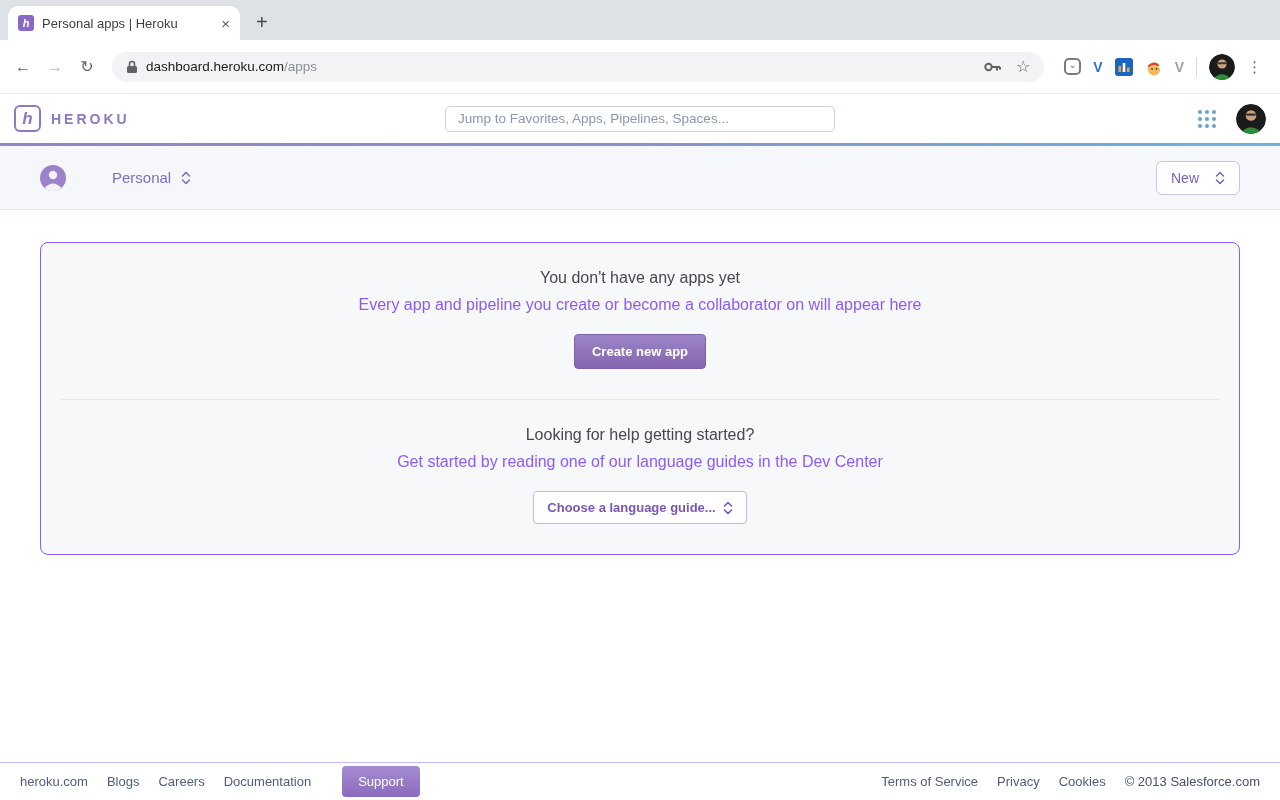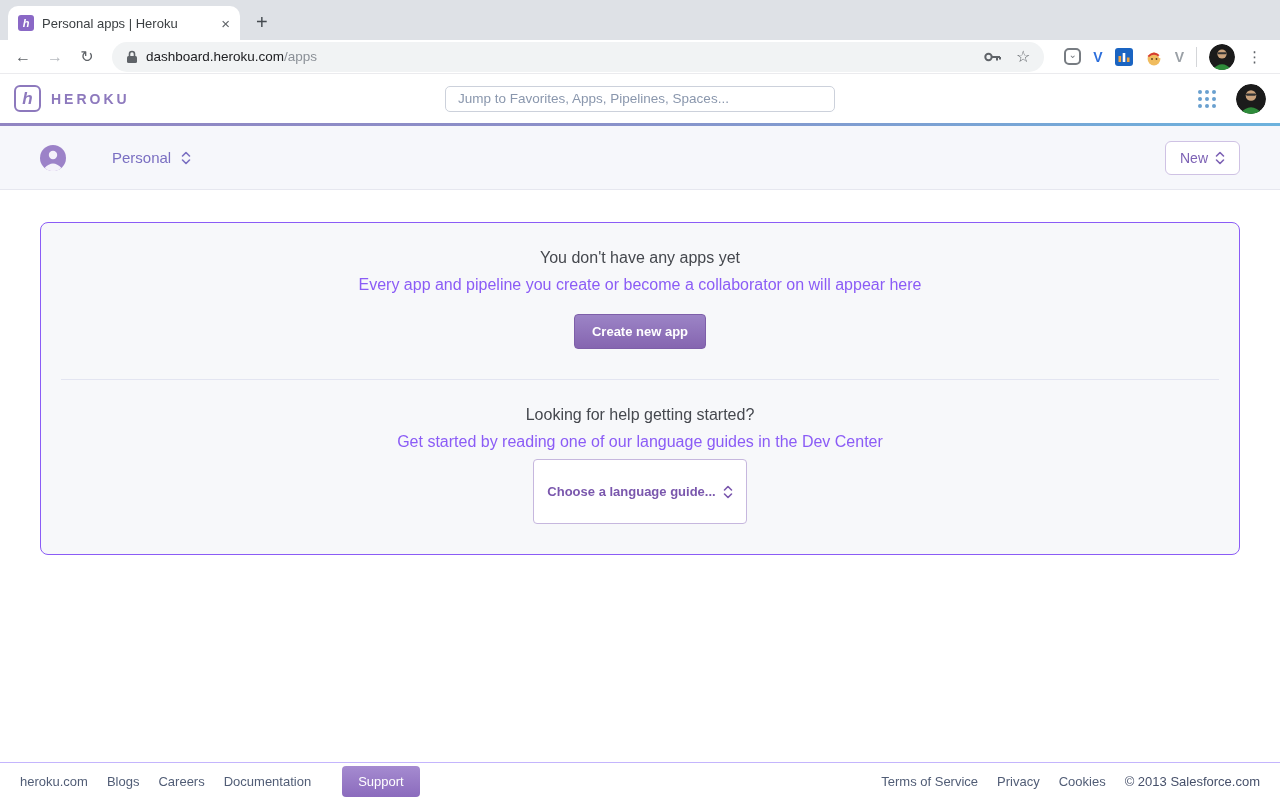--- a/index.html
+++ b/index.html
@@ -9,21 +9,21 @@
   
   .chrome-tabs { height:40px; background:#dee1e6; display:flex; align-items:flex-end; padding-left:8px; }
   .tab { height:34px; width:232px; background:#fff; border-radius:10px 10px 0 0; display:flex; align-items:center; padding:0 10px; gap:8px; }
   .favicon { width:16px; height:16px; border-radius:3px; background:#8a68c6; color:#fff; font-size:11px; font-weight:bold; font-style:italic; display:flex; align-items:center; justify-content:center; flex:0 0 auto; }
   .tab-title { font-size:13px; color:#3c4043; white-space:nowrap; overflow:hidden; flex:1; }
   .tab-close { font-size:15px; color:#5f6368; cursor:default; }
   .tab-close::before { content:"×"; }
   .newtab { font-size:20px; color:#454a50; margin:0 0 6px 16px; }
   .newtab::before { content:"+"; }
 
-  .chrome-toolbar { height:34px; background:#fff; display:flex; align-items:center; padding:0 10px; gap:6px; border-bottom:1px solid #ebebee; }
+  .chrome-toolbar { height:54px; background:#fff; display:flex; align-items:center; padding:0 10px; gap:6px; border-bottom:1px solid #ebebee; }
   .nav-icon { width:26px; text-align:center; font-size:16px; color:#5f6368; }
   .nav-icon.disabled { color:#b6babf; }
   .back-i::before { content:"←"; }
   .fwd-i::before { content:"→"; }
   .reload-i::before { content:"↻"; }
 
   .omnibox { flex:1; height:30px; background:#f1f3f4; border-radius:15px; display:flex; align-items:center; padding:0 14px; gap:8px; margin:0 6px; }
   .url { font-size:13.5px; color:#202124; }
   .url .path { color:#8b9097; }
   .omni-right { margin-left:auto; display:flex; align-items:center; gap:14px; }
@@ -52,31 +52,31 @@
   .hk-right { margin-left:auto; display:flex; align-items:center; gap:20px; }
   .grid-icon { display:grid; grid-template-columns:repeat(3,4px); grid-template-rows:repeat(3,4px); gap:3px; }
   .grid-icon span { width:4px; height:4px; border-radius:50%; background:#69a0cf; }
   .avatar.big { width:30px; height:30px; }
 
   
   .subheader { height:64px; background:#f6f7fb; border-bottom:1px solid #e6e7ef; display:flex; align-items:center; padding:0 40px; }
   .identity { display:flex; align-items:center; gap:10px; }
   .identity-label { font-size:15px; color:#7a6fc2;margin-left:36px; }
   .updown { display:inline-flex; flex-direction:column; line-height:0; }
-  .new-btn { margin-left:auto; background:#fff; border:1px solid #cfc2e4; border-radius:6px; height:34px; padding:0 14px; display:flex; align-items:center; gap:7px; font-size:14px; color:#7d62b5; cursor:pointer; font-family:"Liberation Sans",sans-serif; }
+  .new-btn { margin-left:auto; background:#fff; border:1px solid #cfc2e4; border-radius:6px; height:34px; padding:0 14px; display:flex; align-items:center; gap:16px; font-size:14px; color:#7d62b5; cursor:pointer; font-family:"Liberation Sans",sans-serif; }
 
   
   .main { background:#fff; }
   .card { margin:32px 40px 0; background:#f7f8fa; border:1px solid #8b5cf6; border-radius:8px; }
   .card-section { text-align:center; padding:26px 20px 30px; }
   .card-title { font-size:16px; font-weight:normal; color:#45484e; }
   .card-sub { font-size:16px; color:#8b5cf6; margin-top:9px; }
   .btn-primary { margin-top:20px; background:linear-gradient(#9c84c6,#8565b0); border:1px solid #7e5fa9; border-radius:4px; color:#fff; font-weight:bold; font-size:13px; padding:9px 17px; cursor:pointer; font-family:"Liberation Sans",sans-serif; }
   .card-divider { border:none; border-top:1px solid #e3e5f1; margin:0 20px; }
-  .btn-outline { margin-top:8px; background:#fff; border:1px solid #c6b7de; border-radius:4px; color:#7a57ad; font-weight:bold; font-size:13px; padding:24px 13px; cursor:pointer; display:inline-flex; align-items:center; gap:7px; font-family:"Liberation Sans",sans-serif; }
+  .btn-outline { margin-top:20px; background:#fff; border:1px solid #c6b7de; border-radius:4px; color:#7a57ad; font-weight:bold; font-size:13px; padding:8px 13px; cursor:pointer; display:inline-flex; align-items:center; gap:7px; font-family:"Liberation Sans",sans-serif; }
 
   
   .footer { position:absolute; left:0; right:0; bottom:0; height:38px; border-top:1px solid #c4b5fd; background:#fff; display:flex; align-items:center; padding:0 20px; font-size:13px; color:#515d76; }
   .f-left { display:flex; align-items:center; gap:19px; }
   .f-link { cursor:pointer; }
   .support-btn { background:linear-gradient(#a58bd0,#8b6bbd); border:none; border-radius:4px; color:#fff; font-size:13px; padding:8px 16px; margin-left:12px; cursor:pointer; font-family:"Liberation Sans",sans-serif; }
   .f-right { margin-left:auto; display:flex; align-items:center; gap:19px; }
   .f-copy { color:#46506a; }
 </style>
 </head>

